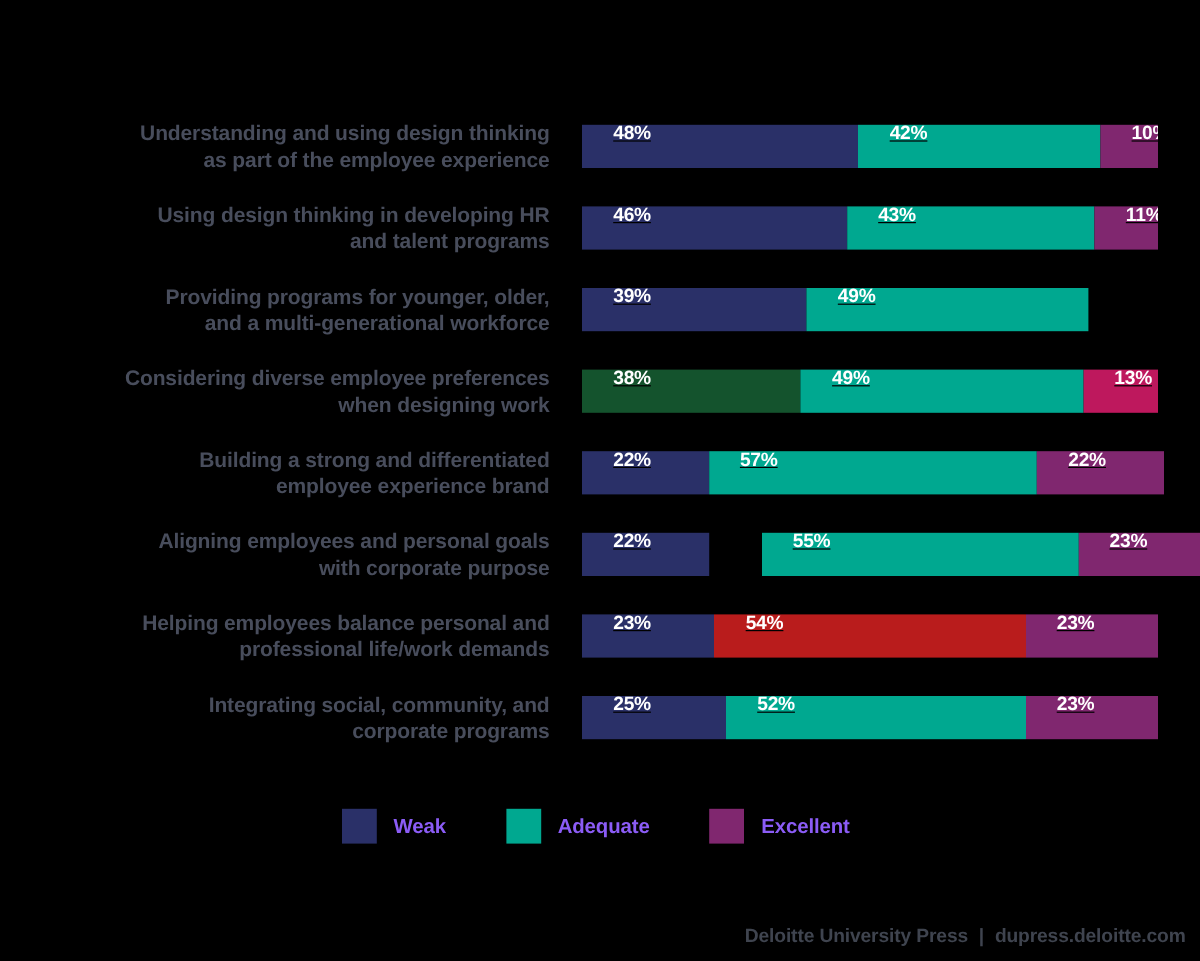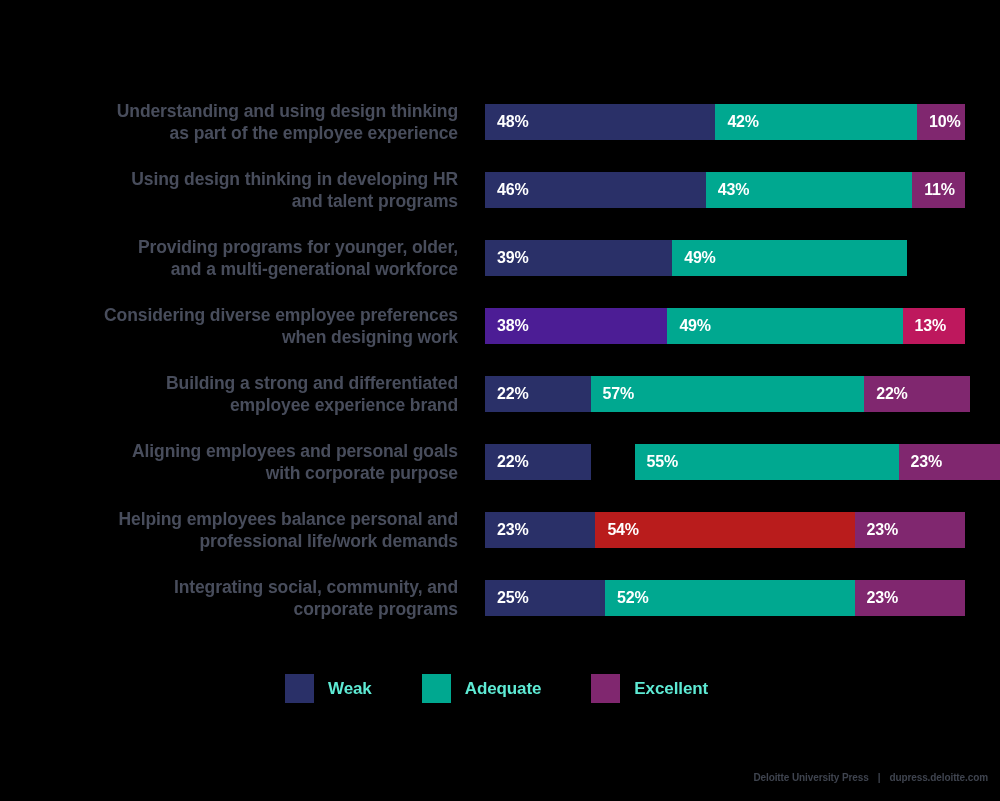--- a/index.html
+++ b/index.html
@@ -53,24 +53,24 @@
     left: 485px;
     top: 0;
     width: 480px;
     height: 36px;
     display: flex;
     flex-direction: row;
     align-items: stretch;
   }
   .seg {
     display: flex;
-    align-items: center;
     box-sizing: border-box;
-    padding-left: 12px;
+    padding-left: 26px;
     overflow: hidden;
+    text-decoration: underline;
   }
   .seg-label {
     color: #ffffff;
     font-size: 16px;
     font-weight: bold;
     line-height: 1;
     white-space: nowrap;
     letter-spacing: -0.2px;
   }
   .seg-weak      { background: #2a3068; }
@@ -93,37 +93,37 @@
     margin-right: 50px;
   }
   .legend-item:last-child { margin-right: 0; }
   .legend-swatch {
     width: 29px;
     height: 29px;
     margin-right: 14px;
     flex: none;
   }
   .legend-label {
-    color: #5eead4;
+    color: #8b5cf6;
     font-size: 17px;
     font-weight: bold;
     line-height: 1;
     letter-spacing: -0.1px;
   }
 
   
   .footer {
     position: absolute;
     right: 12px;
     top: 772px;
     display: flex;
     flex-direction: row;
     align-items: flex-start;
     color: #3f444f;
-    font-size: 10px;
+    font-size: 16px;
     font-weight: bold;
     letter-spacing: -0.1px;
   }
   .footer-sep {
     margin: 0 9px;
     color: #3f444f;
   }
 </style>
 </head>
 <body>
@@ -173,21 +173,21 @@
           </div>
           <div class="seg seg-excellent" style="flex: 0 0 12%; background: rgb(128, 39, 111); margin-top: 44px;">
             <span class="seg-label">12%</span>
           </div>
         </div>
       </div>
       <div class="row">
         <div class="row-label">Considering diverse employee preferences
 when designing work</div>
         <div class="bar">
-          <div class="seg seg-weak" style="flex: 0 0 38%; background: #4c1d95;">
+          <div class="seg seg-weak" style="flex: 0 0 38%; background: #14532d;">
             <span class="seg-label">38%</span>
           </div>
           <div class="seg seg-adequate" style="flex: 0 0 49%; background: rgb(0, 168, 144);">
             <span class="seg-label">49%</span>
           </div>
           <div class="seg seg-excellent" style="flex: 0 0 13%; background: #be185d;">
             <span class="seg-label">13%</span>
           </div>
         </div>
       </div>

